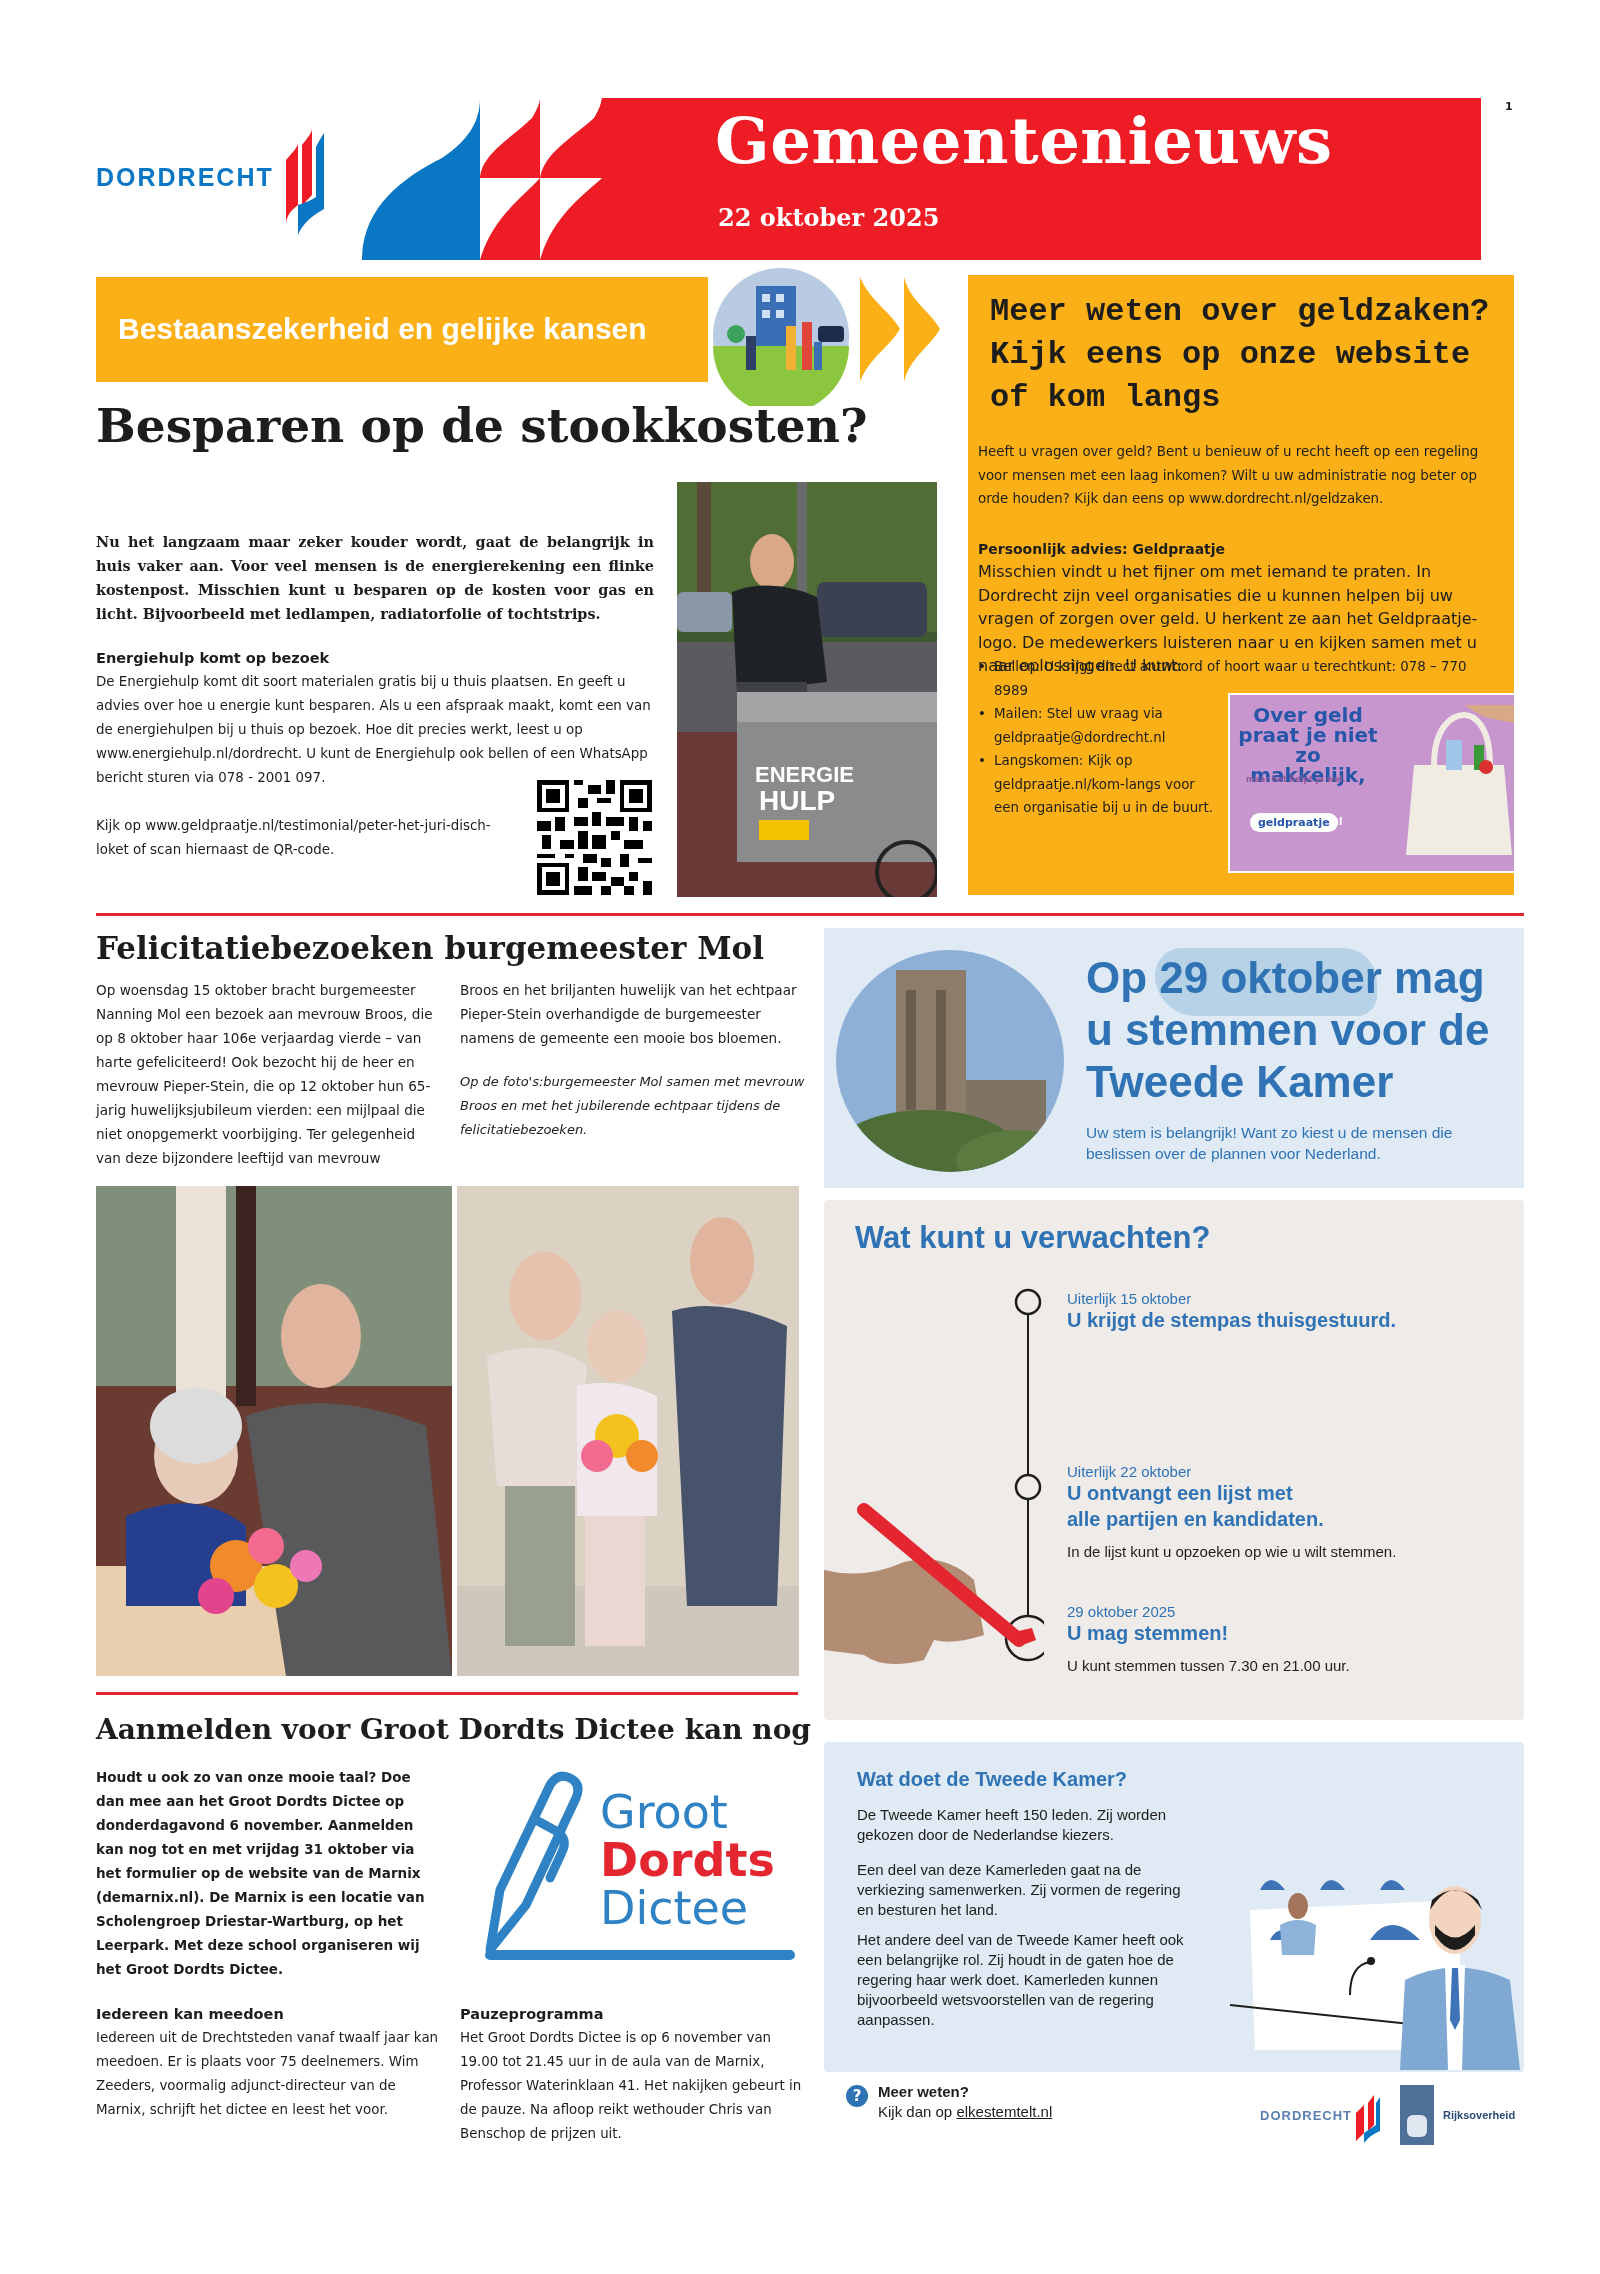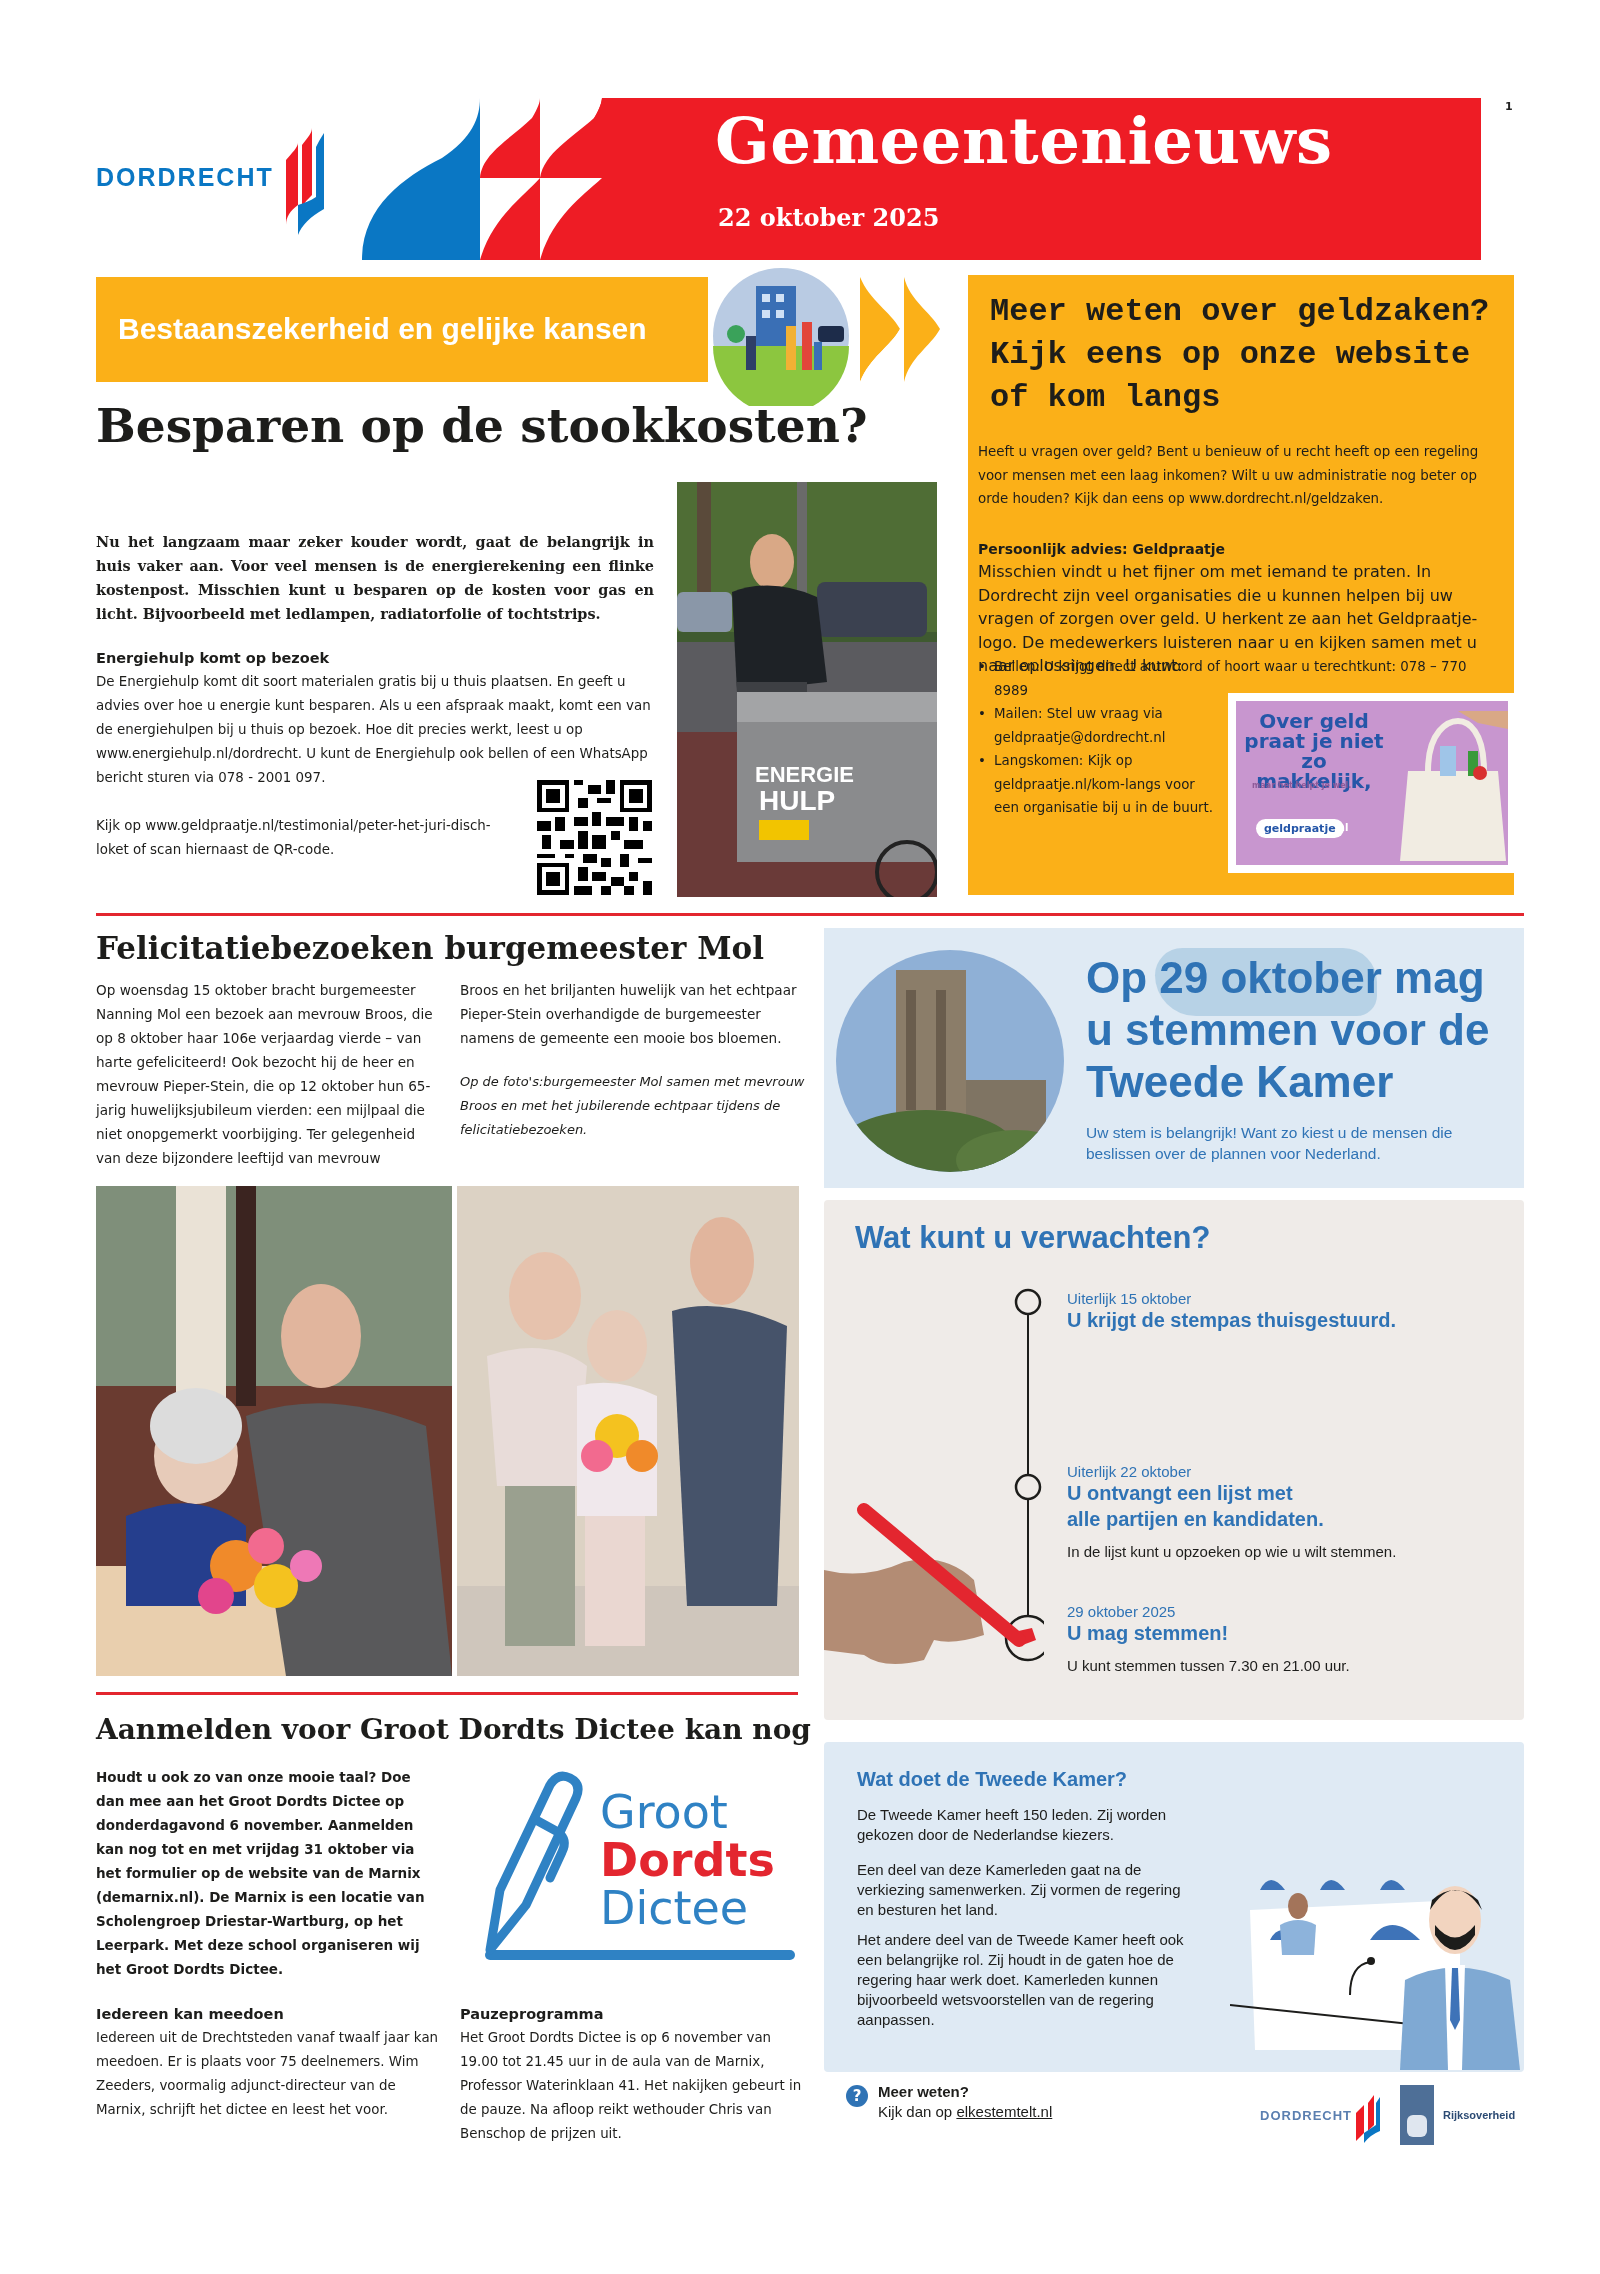--- a/index.html
+++ b/index.html
@@ -37,21 +37,21 @@
 
 
 #ypanel{left:968px;top:275px;width:546px;height:620px;background:#fbb018}
 #ypanel-title{left:990px;top:290px;width:510px;font-family:Liberation Mono, monospace;font-weight:700;font-size:32px;line-height:43px}
 #ypanel-intro{left:978px;top:440px;width:515px;font-size:13.4px;line-height:23.5px}
 #ypanel-sub{left:978px;top:537px;font-size:14px}
 #ypanel-body{left:978px;top:560px;width:520px;font-size:16px;line-height:23.5px}
 #ypanel-list{left:978px;top:655px;width:520px;font-size:13.4px;line-height:23.5px;list-style:none}
 #ypanel-list li{position:relative;padding-left:16px}
 #ypanel-list li::before{content:"•";position:absolute;left:0}
-#geld-ad{left:1228px;top:693px;width:288px;height:180px;background:#fff;padding:8px}
+#geld-ad{left:1228px;top:693px;width:288px;height:180px;background:#fff;padding:2px}
 #geld-ad .inner{width:100%;height:100%;background:#c896cf;position:relative;overflow:hidden}
 
 
 .rule{height:3px;background:#e3262f}
 
 
 #fel-title{left:96px;top:930px;font-family:"DejaVu Serif",serif;font-weight:700;font-size:31px}
 #fel-col1{left:96px;top:978px;width:340px;font-size:13.6px;line-height:24px}
 #fel-col2{left:460px;top:978px;width:345px;font-size:13.6px;line-height:24px}
 #fel-cap{left:460px;top:1070px;width:345px;font-size:13px;line-height:24px;font-style:italic}

